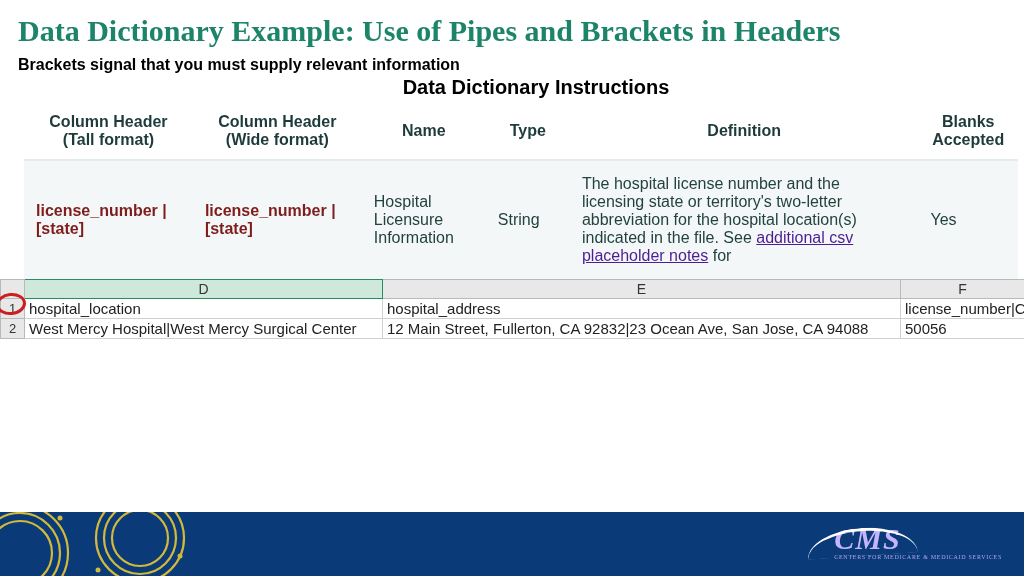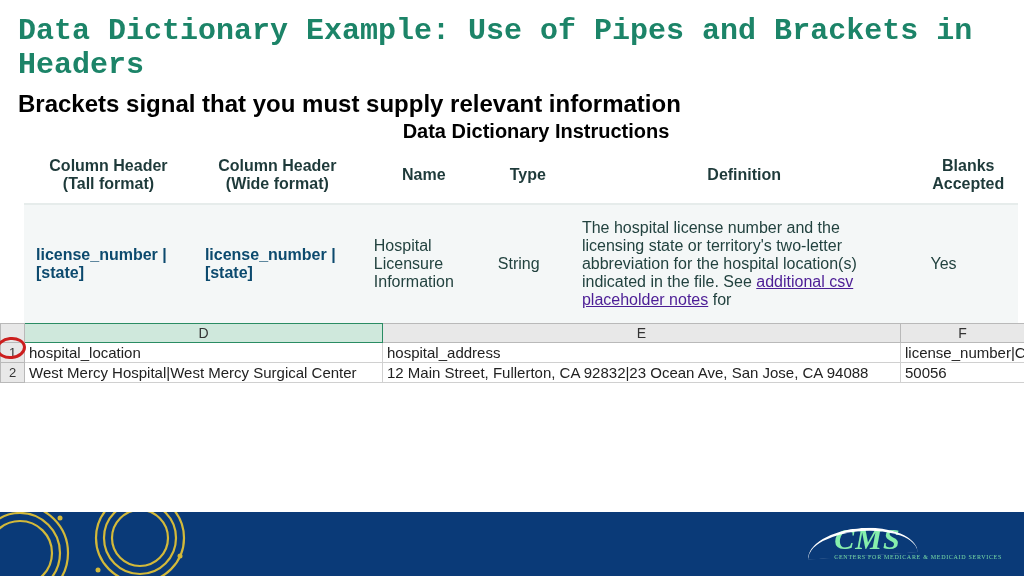--- a/index.html
+++ b/index.html
@@ -1,39 +1,39 @@
 <!DOCTYPE html>
 <html><head>
 <meta charset="utf-8">
 <style>
   * { box-sizing: border-box; margin: 0; padding: 0; }
   html, body { width: 1024px; height: 576px; font-family: "Segoe UI", Arial, sans-serif; background:#fff; overflow:hidden; }
   .slide { position:relative; width:1024px; height:576px; }
-  .title { color:#1c8468; font-size:30px; font-weight:700; padding:14px 18px 6px 18px; font-family: Liberation Mono, monospace; }
-  .sub1 { font-size:24px; font-weight:700; padding:2px 18px 0 18px; }
+  .title { color:#1c8468; font-size:30px; font-weight:700; padding:14px 18px 6px 18px; font-family: Liberation Serif, serif; }
+  .sub1 { font-size:16px; font-weight:700; padding:2px 18px 0 18px; }
   .sub2 { font-size:20px; font-weight:400; padding:0 18px 4px 18px; }
   .section-h { font-size:20px; font-weight:700; text-align:center; padding:2px 0 0 0;margin-left:48px; }
   .dict-wrap { padding:4px 6px 0 24px; }
   table.dict { width:100%; border-collapse:collapse; font-size:16px; }
   table.dict th { background:#fff; color:#1e3a3a; font-weight:600; text-align:center; padding:10px 8px; border-bottom:2px solid #e6eceb; }
   table.dict td { background:#f4f7f7; color:#22423f; padding:14px 12px; vertical-align:middle; }
-  table.dict td.tall, table.dict td.wide { font-weight:700; color:#0c4a6e;margin-top:12px; }
+  table.dict td.tall, table.dict td.wide { font-weight:700; color:#7f1d1d;margin-top:12px; }
   .def a { color:#4c1d95; text-decoration:underline; }
   .csv-h { font-size:20px; font-weight:700; text-align:center; padding:18px 0 4px 0; }
   .sheet { position:relative; width:1024px; font-size:15px; }
   .sheet table { border-collapse:collapse; width:1024px; table-layout:fixed; }
   .sheet th.colh { background:#e8e8e8; border:1px solid #b9b9b9; text-align:center; font-weight:400; color:#333; padding:1px 0; font-size:14px; }
   .sheet th.colh.active { background:#cfe8dc; border-color:#2a8c63; }
   .sheet td.rowh { background:#e8e8e8; border:1px solid #b9b9b9; text-align:center; width:24px; font-size:13px; color:#333; }
   .sheet td.cell { border:1px solid #d0d0d0; padding:1px 4px; white-space:nowrap; overflow:hidden; color:#222; }
   .circle { position:absolute; left:-4px; top:14px; width:30px; height:22px; border:3px solid #cc1f1f; border-radius:50%; transform:rotate(-6deg); pointer-events:none; }
   .footer { position:absolute; left:0; bottom:0; width:1024px; height:64px; background:#0a3a78; overflow:hidden; }
   .rings { position:absolute; left:-20px; top:-14px; }
   .rings svg { display:block; }
-  .cms { position:absolute; right:22px; top:10px; color:#86efac; font-family: Georgia, 'Times New Roman', serif; font-style:italic; font-weight:700; font-size:30px; letter-spacing:1px; }
+  .cms { position:absolute; right:22px; top:10px; color:#c4b5fd; font-family: Georgia, 'Times New Roman', serif; font-style:italic; font-weight:700; font-size:30px; letter-spacing:1px; }
   .cms .swoosh { position:absolute; left:-22px; top:6px; width:100px; height:28px; border-top:3px solid #fff; border-radius:50% 50% 0 0 / 100% 100% 0 0; transform:rotate(-4deg) scaleX(1.1); }
   .cms .tag { display:block; font-size:6px; font-style:normal; font-weight:400; letter-spacing:0.7px; opacity:0.85; margin-top:-2px; text-align:center;}
 </style>
 </head>
 <body>
 
 <div class="slide">
   <div class="title">Data Dictionary Example: Use of Pipes and Brackets in Headers</div>
   <div class="sub1">Brackets signal that you must supply relevant information</div>
   <div class="section-h">Data Dictionary Instructions</div>

